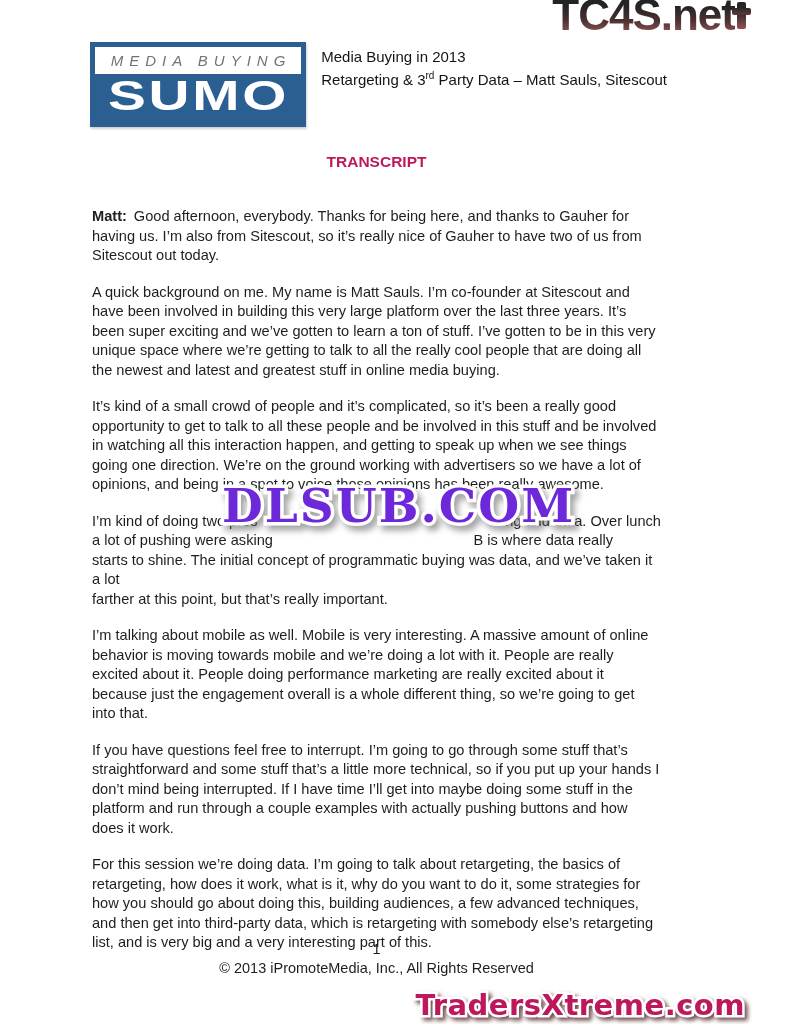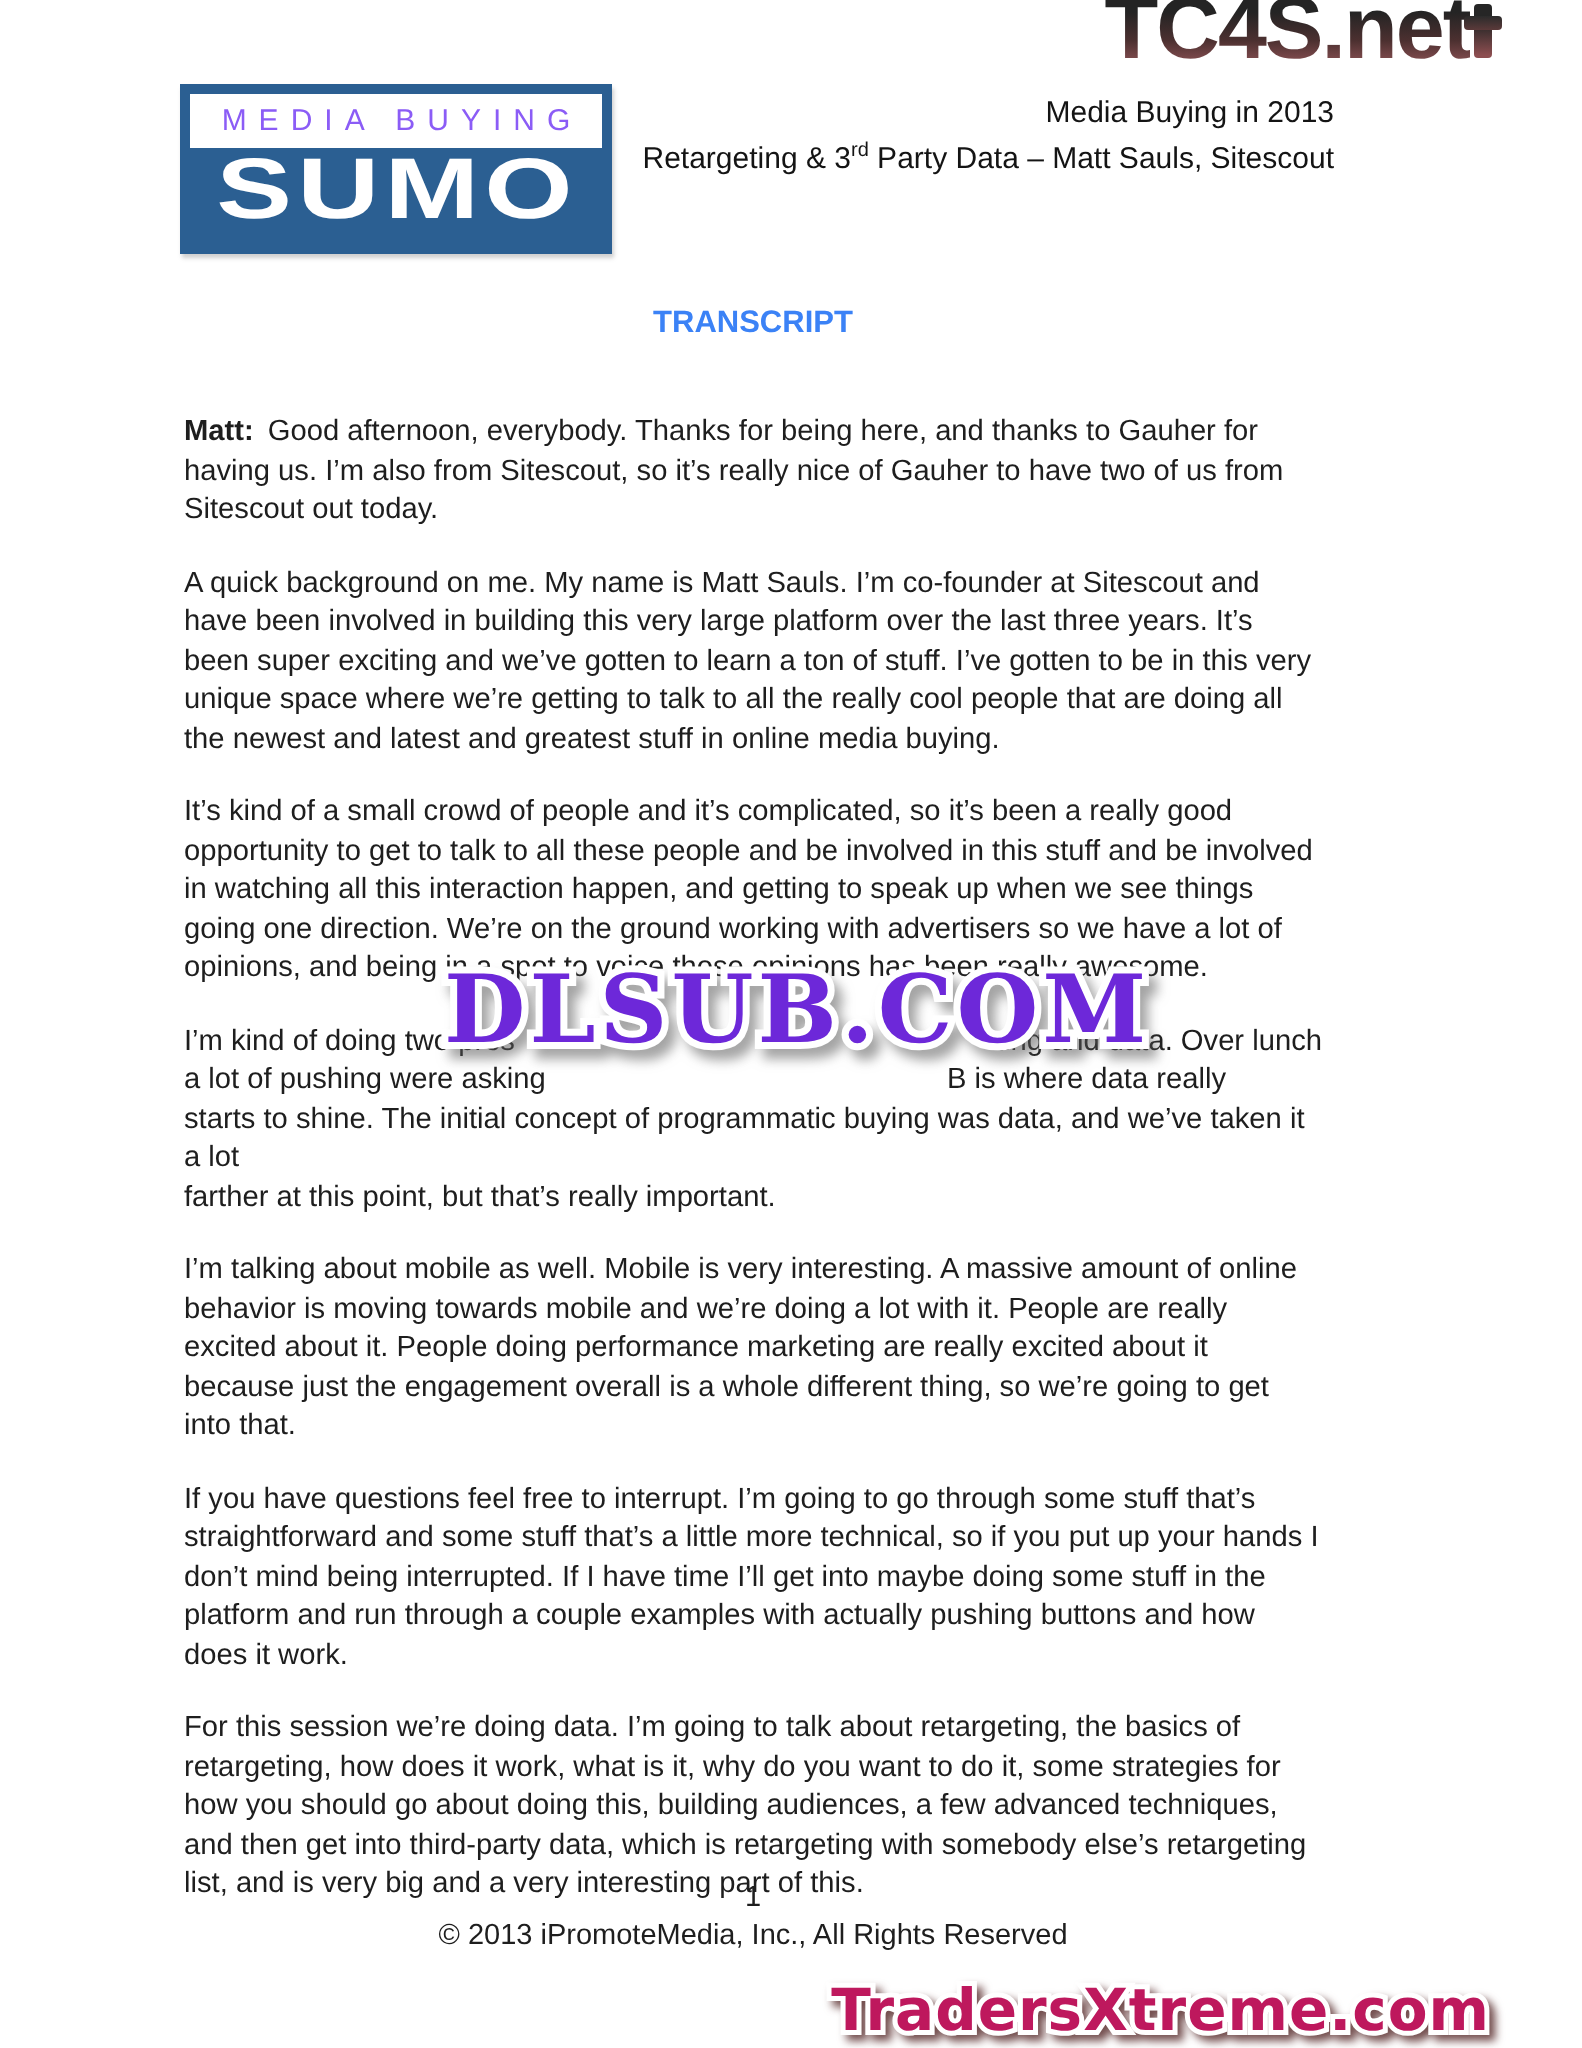--- a/index.html
+++ b/index.html
@@ -29,38 +29,38 @@
 
   
   .header { position:relative; height:152px; }
   .logo {
     position:absolute; left:90px; top:42px; width:206px;
     border:5px solid #2b5f92; background:#ffffff;
     box-shadow:1px 2px 2px rgba(120,120,120,0.35);
   }
   .logo-top { background:#ffffff; text-align:center; padding:5px 0 4px 0; }
   .logo-top-text {
-    color:#8b5cf6; font-size:15px; letter-spacing:6px; margin-right:-6px; font-weight:normal;
+    color:#737373; font-size:15px; letter-spacing:6px; margin-right:-6px; font-weight:normal;font-style:italic;
   }
   .logo-bottom { background:#2b5f92; text-align:center; padding:0 0 5px 0; }
   .logo-bottom-text {
     display:inline-block; color:#ffffff; font-size:43px; font-weight:bold;
     letter-spacing:2px; line-height:1.0;
     transform:scaleX(1.32); transform-origin:center;
   }
   .header-right {
-    position:absolute; top:47px; right:86px; text-align:right;
+    position:absolute; top:47px; right:86px; text-align:left;
     font-size:15px; line-height:19px; color:#141414;
   }
   .header-right sup { font-size:10px; }
 
   
   .t-heading {
     margin:0; text-align:center; font-size:15.5px; font-weight:bold;
-    line-height:20px; color:#3b82f6;
+    line-height:20px; color:#be185d;
   }
   .content { padding:0 92px 0 92px; font-size:14.6px; line-height:19.5px; }
   .content p, .content .para { margin:0 0 17px 0; }
   .p1 { margin-top:35px !important; }
   .speaker { font-weight:bold; margin-right:7px; }
   .wm-line { display:flex; justify-content:space-between; white-space:nowrap; }
   .wm-line.line2 { padding-right:48px; }
   .section-heading {
     margin:4px 0 0 0; font-size:17px; font-weight:bold; color:#141414;
   }

